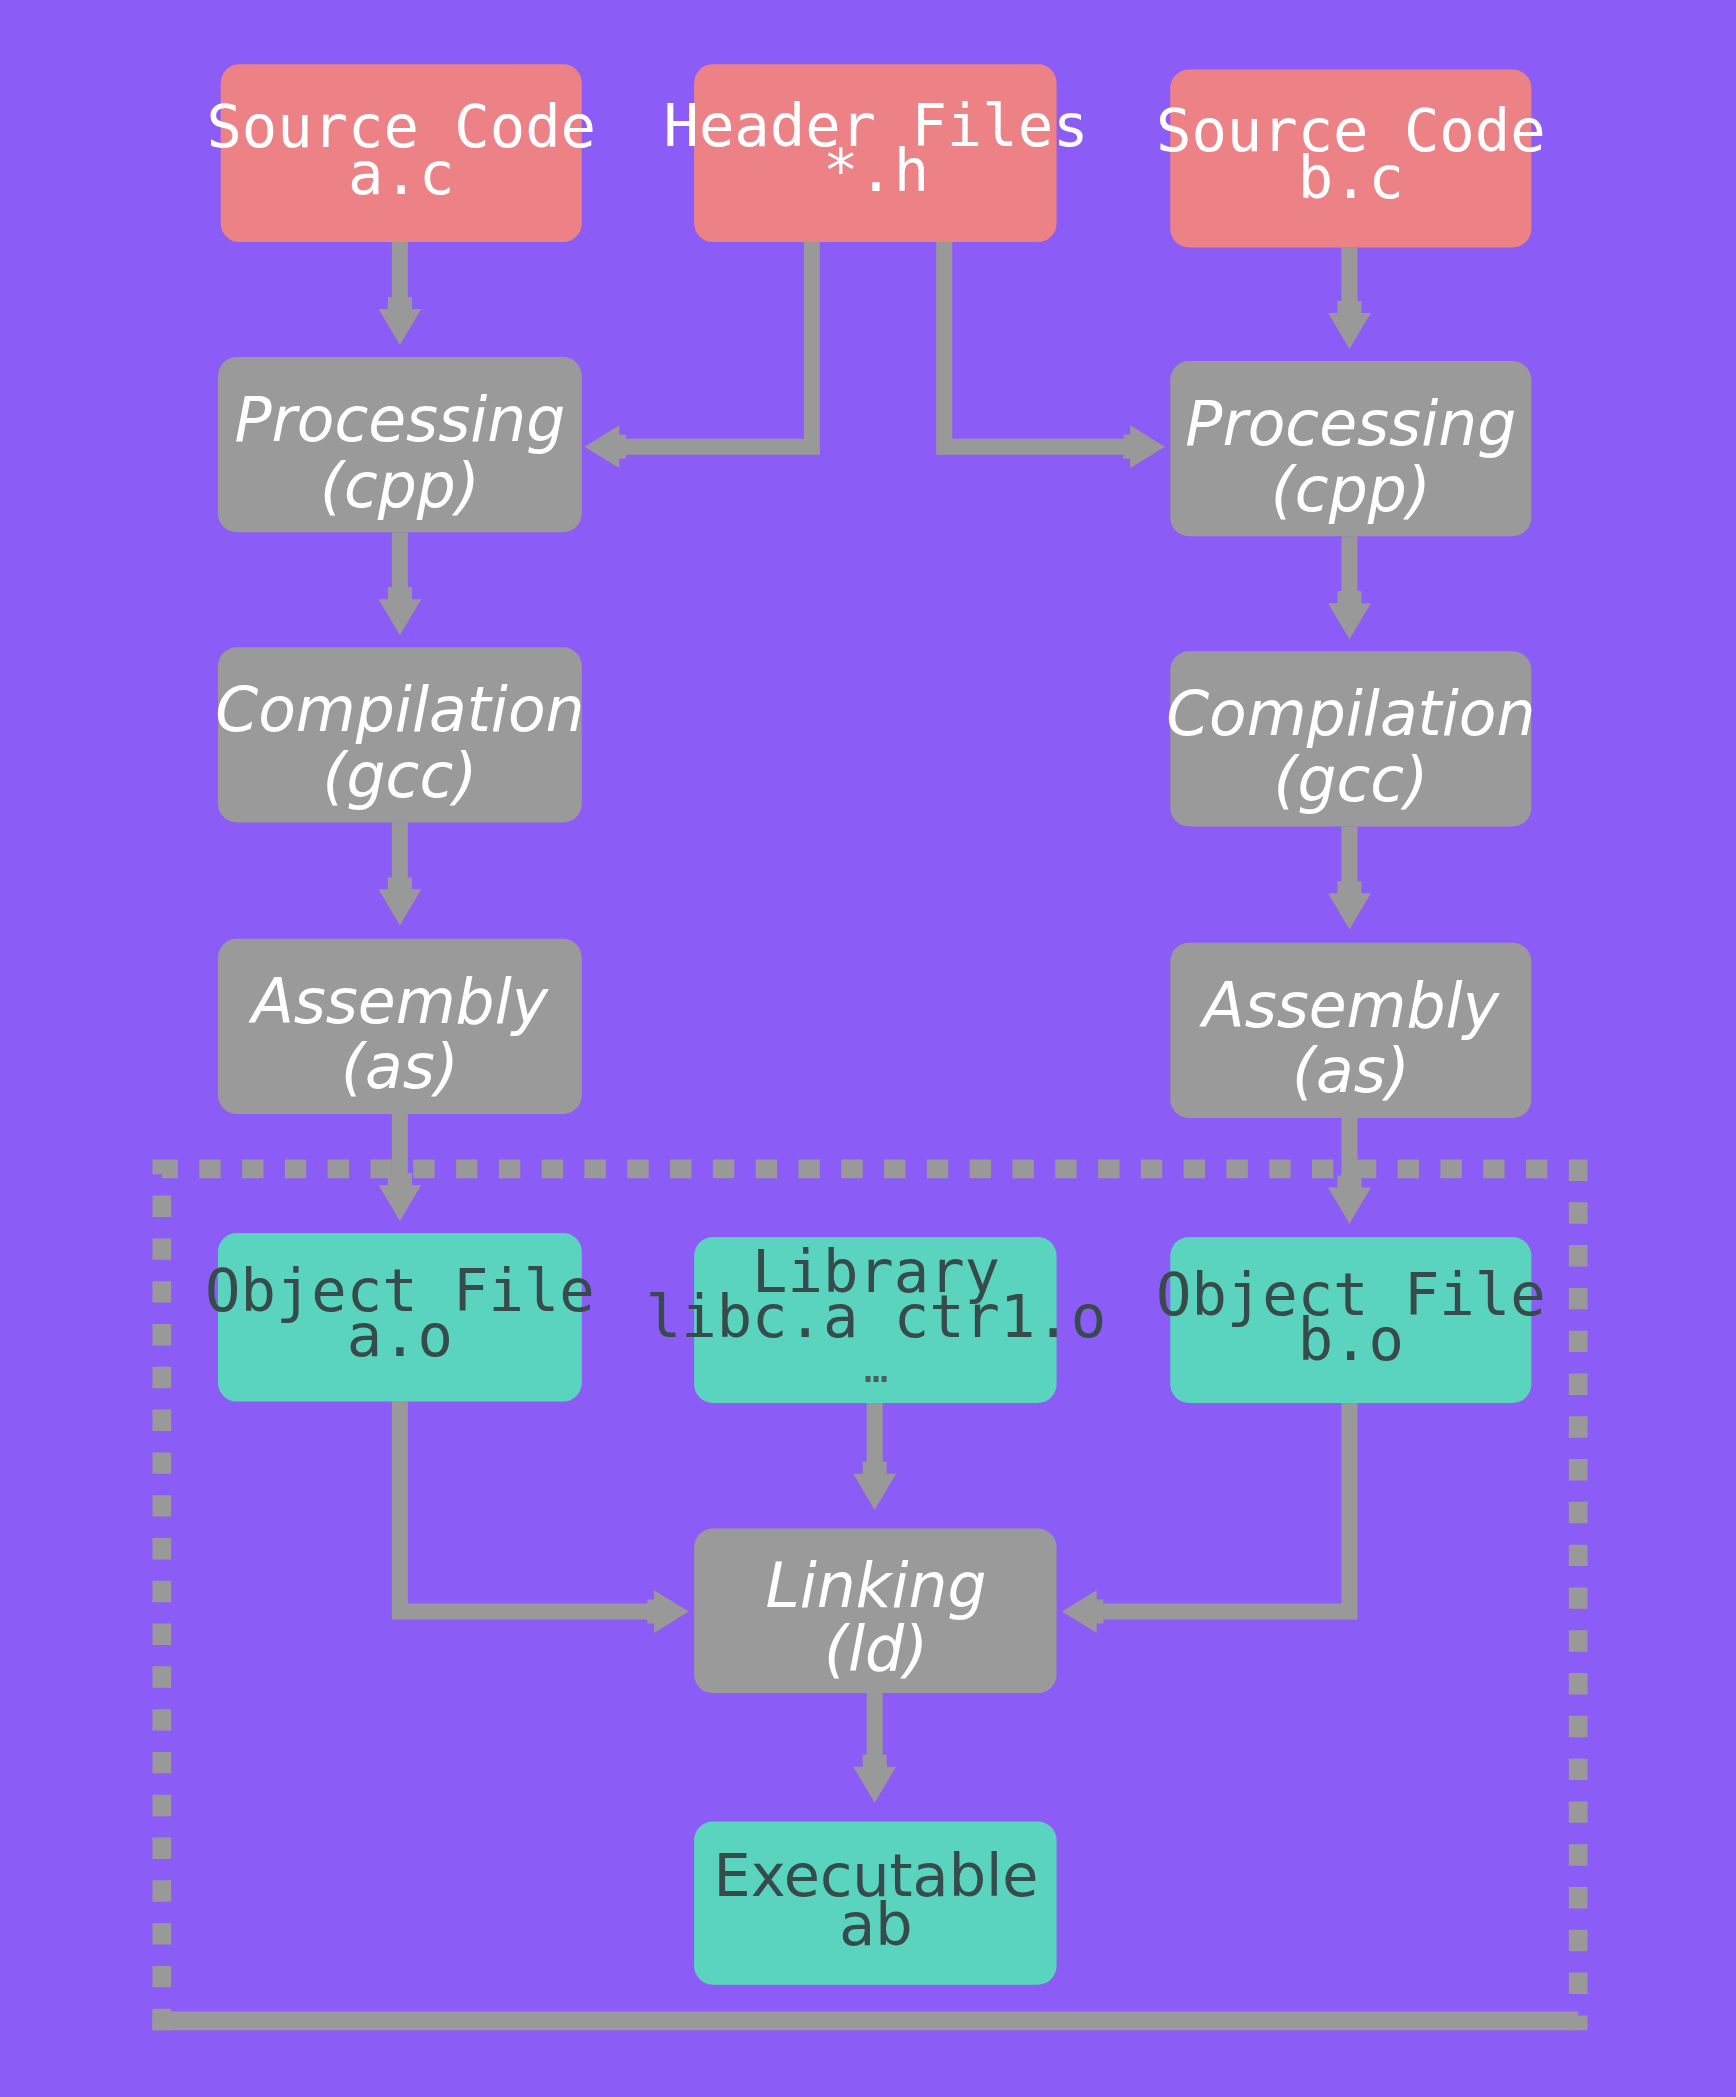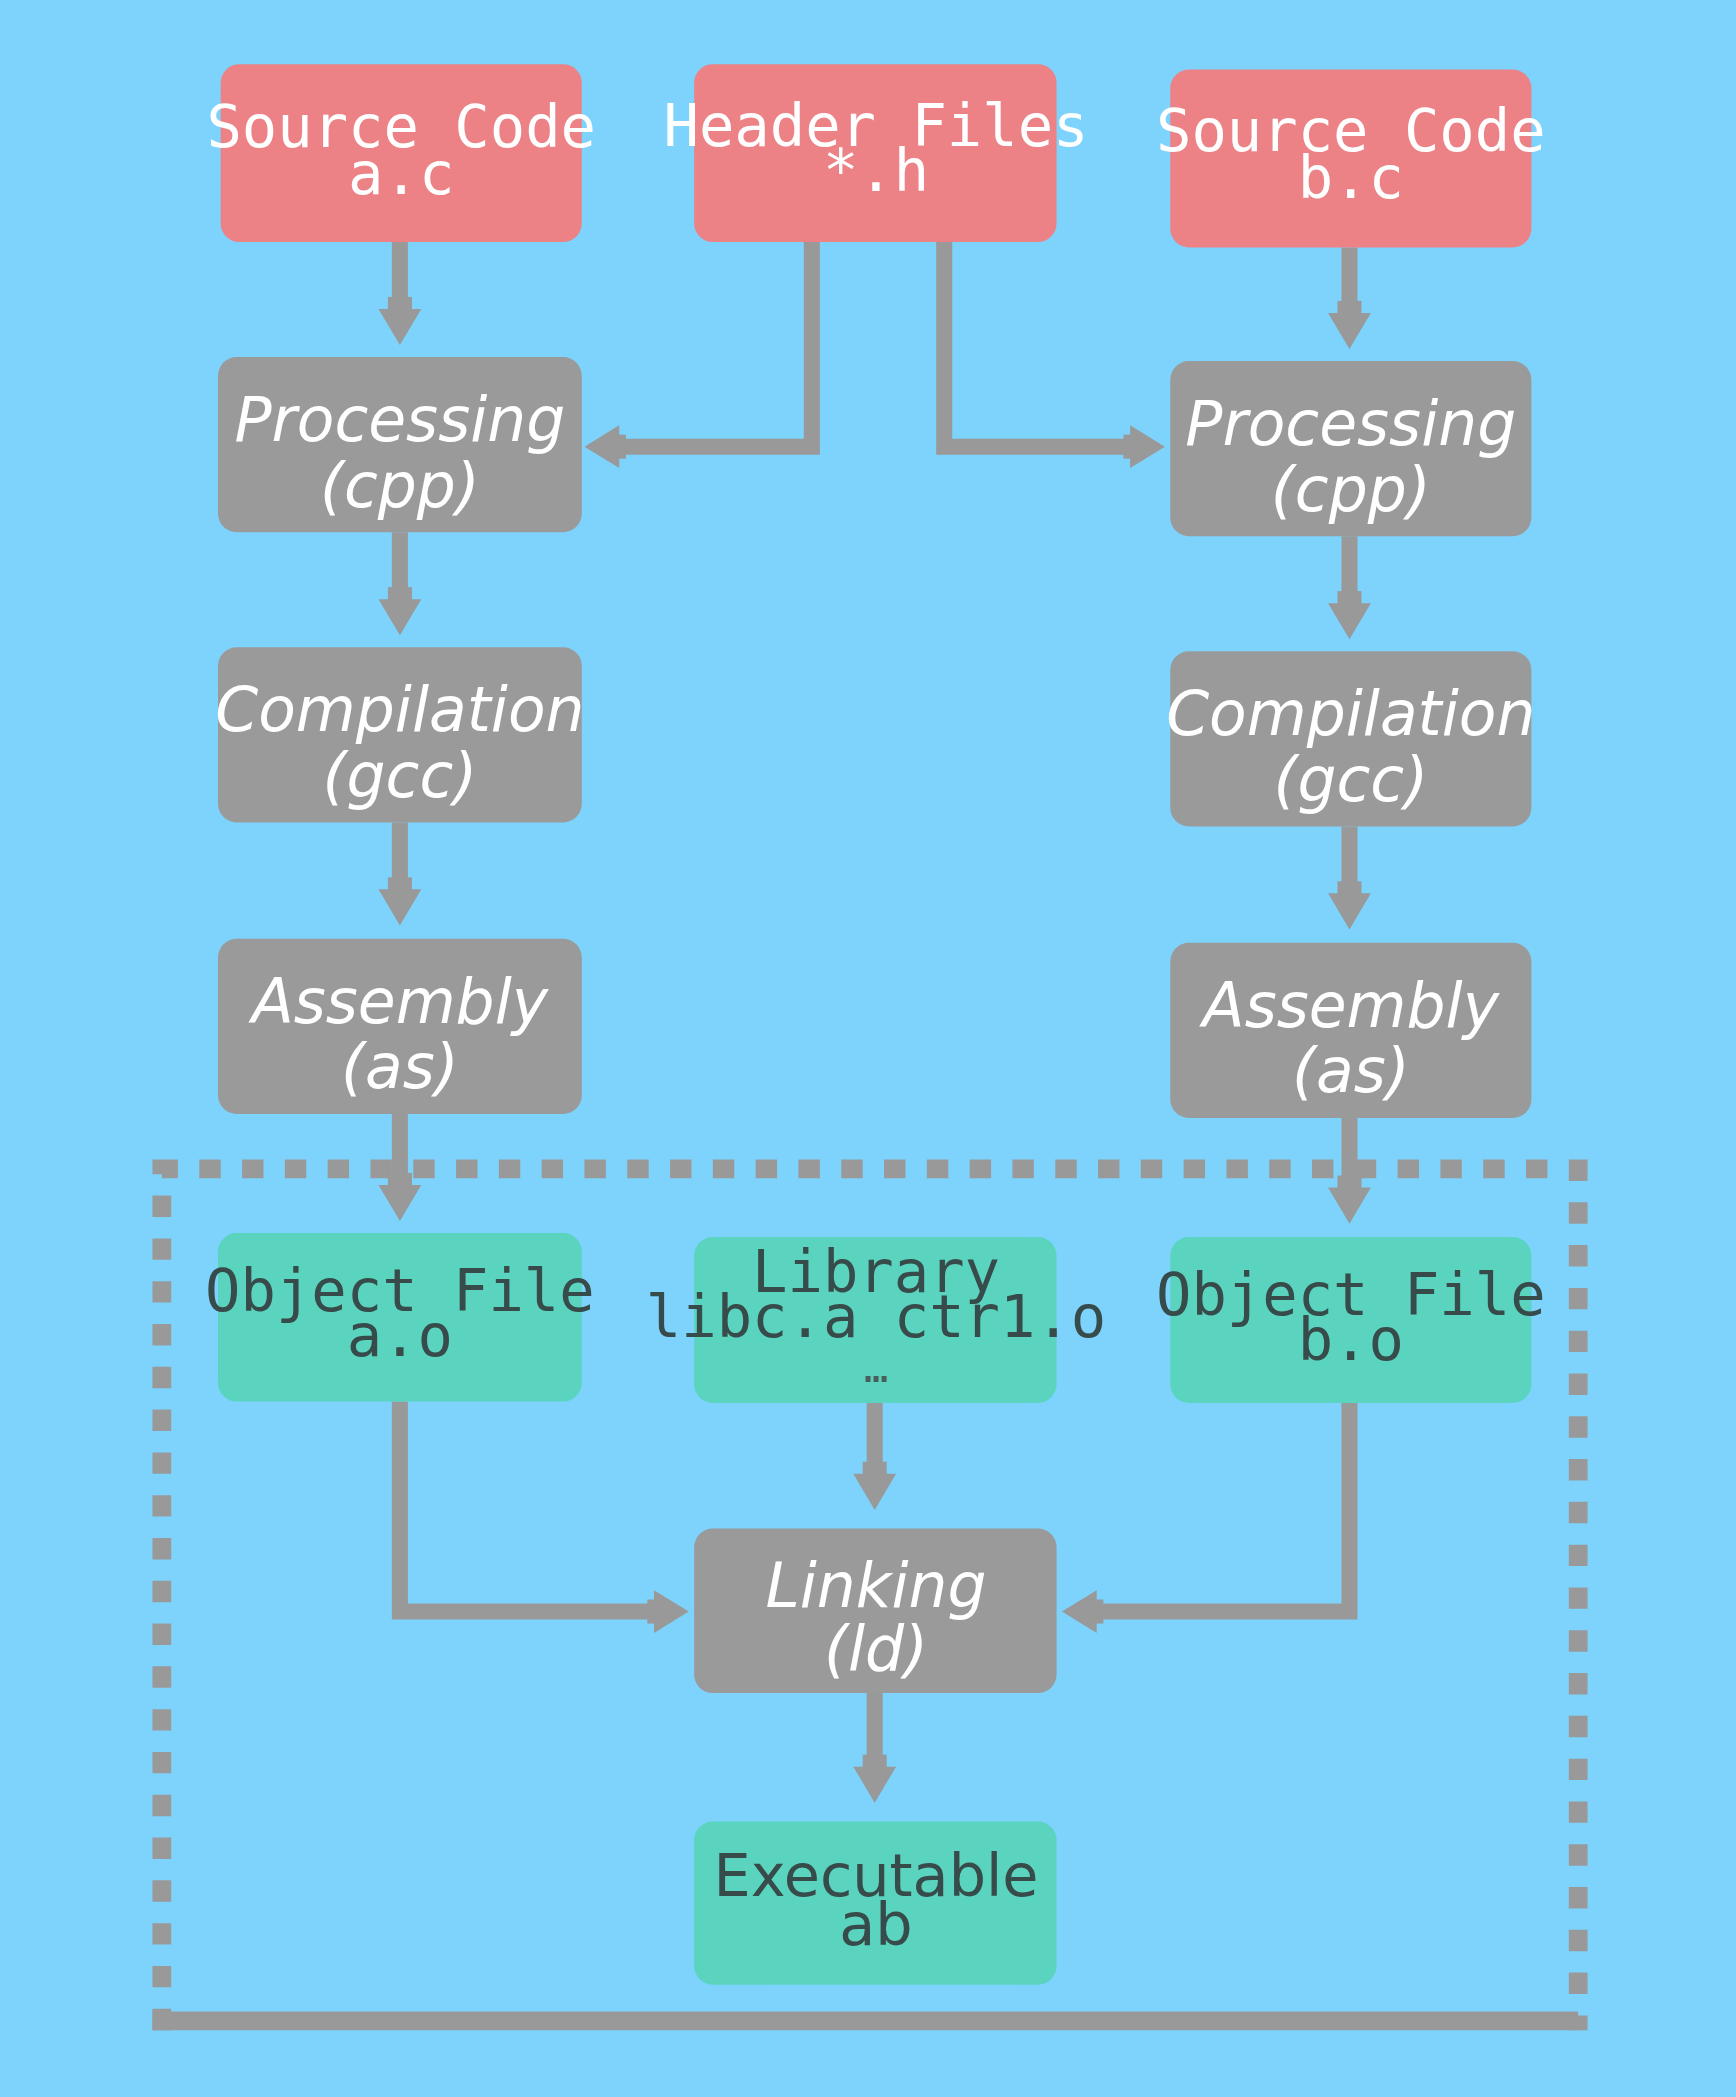--- a/index.html
+++ b/index.html
@@ -10,21 +10,21 @@
   body {
     width: 1736px;
     height: 2097px;
     overflow: hidden;
     font-family: "DejaVu Sans Mono", monospace;
   }
   #diagram-root {
     position: relative;
     width: 1736px;
     height: 2097px;
-    background: #7dd3fc;
+    background: #8b5cf6;
   }
   svg#flow {
     display: block;
     width: 1736px;
     height: 2097px;
   }
   .node-rect { stroke: none; }
   .node-label {
     font-family: "DejaVu Sans Mono", monospace;
     font-size: 44px;

